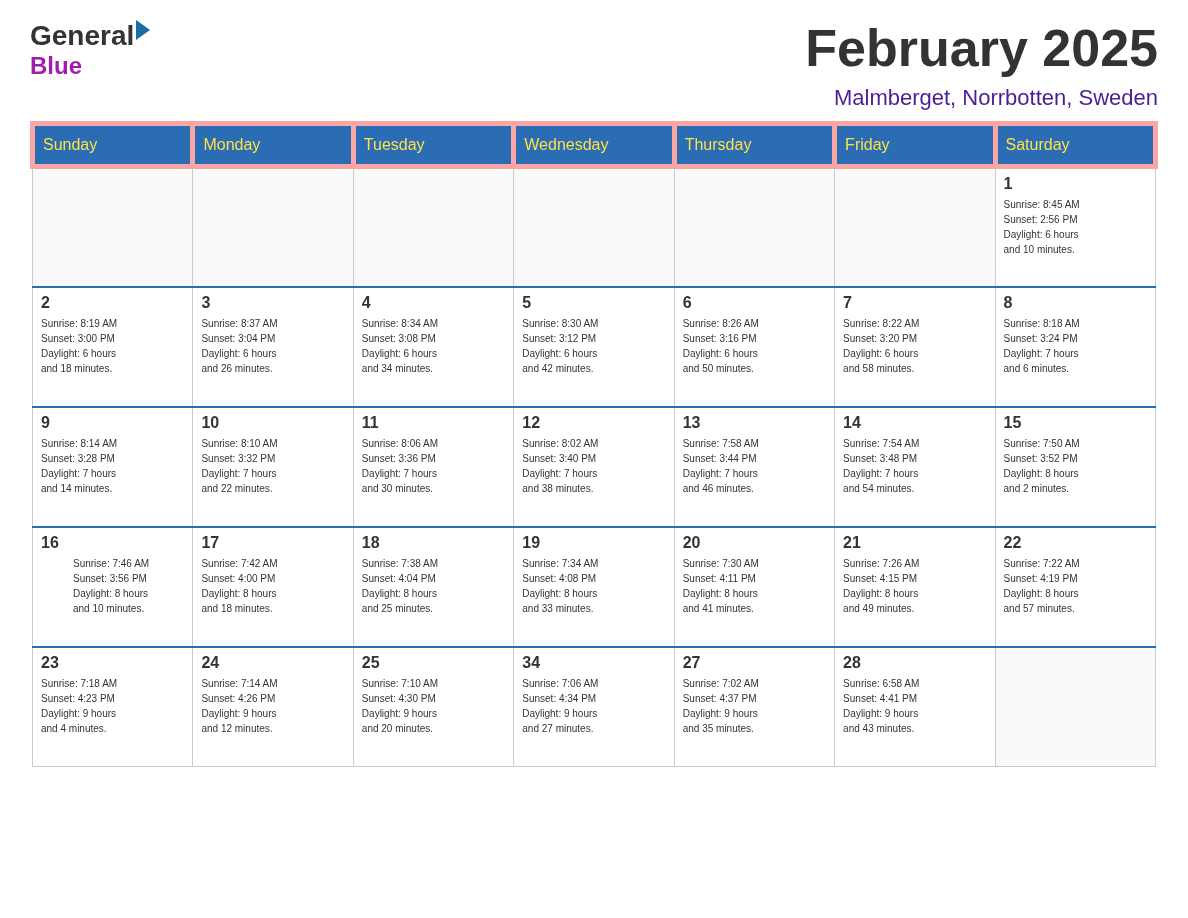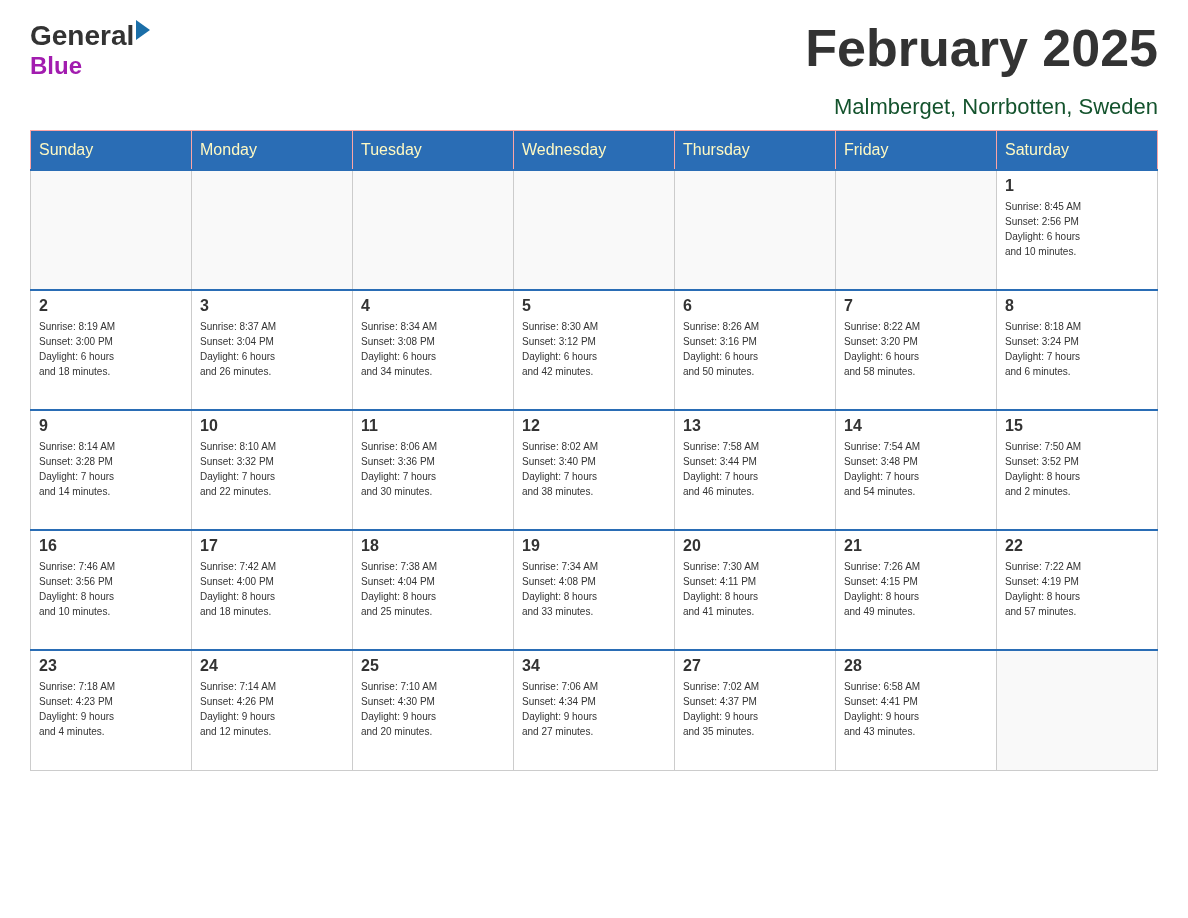--- a/index.html
+++ b/index.html
@@ -48,36 +48,36 @@
       text-align: right;
     }
     .month-title {
       font-size: 52px;
       font-weight: bold;
       color: #333;
       line-height: 1.1;
     }
     .location {
       font-size: 22px;
-      color: #14532d;
-      margin-top: 17px;
+      color: #4c1d95;
+      margin-top: 8px;
     }
     .calendar {
       width: 100%;
       border-collapse: collapse;
       margin-top: 10px;
     }
     .calendar th {
       background-color: #2a6db5;
-      color: #fef9c3;
+      color: #fde047;
       padding: 10px 8px;
       text-align: left;
       font-size: 16px;
       font-weight: normal;
-      border: 1px solid #fca5a5;
+      border: 5px solid #fca5a5;
     }
     .calendar td {
       border: 1px solid #ccc;
       vertical-align: top;
       padding: 6px 8px;
       width: calc(100% / 7);
       min-height: 110px;
       height: 120px;
     }
     .calendar td.empty {
@@ -243,21 +243,21 @@
           <div class="day-number">15</div>
           <div class="day-info" style="white-space: pre-line;">Sunrise: 7:50 AM
 Sunset: 3:52 PM
 Daylight: 8 hours
 and 2 minutes.</div>
         </td>
       </tr>
       <tr class="week-row">
         <td>
           <div class="day-number">16</div>
-          <div class="day-info" style="white-space: pre-line;">Sunrise: 7:46 AM
+          <div class="day-info" style="white-space: pre-line; margin-left: 32px;">Sunrise: 7:46 AM
 Sunset: 3:56 PM
 Daylight: 8 hours
 and 10 minutes.</div>
         </td>
         <td>
           <div class="day-number">17</div>
           <div class="day-info" style="white-space: pre-line;">Sunrise: 7:42 AM
 Sunset: 4:00 PM
 Daylight: 8 hours
 and 18 minutes.</div>

